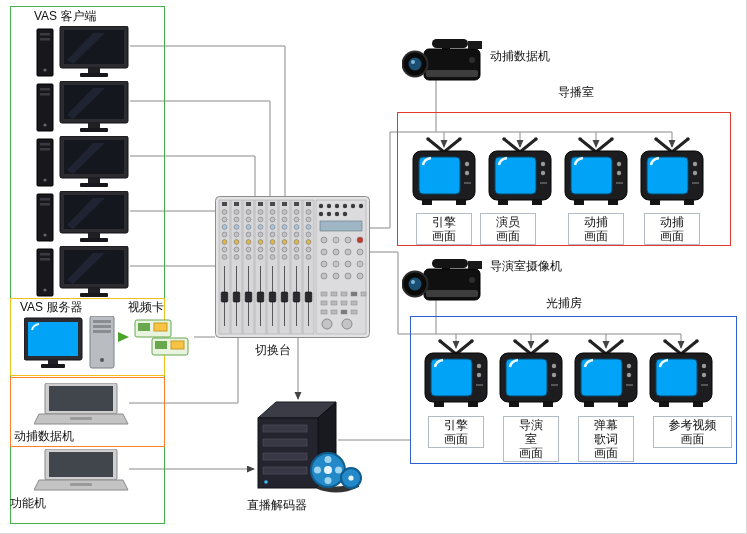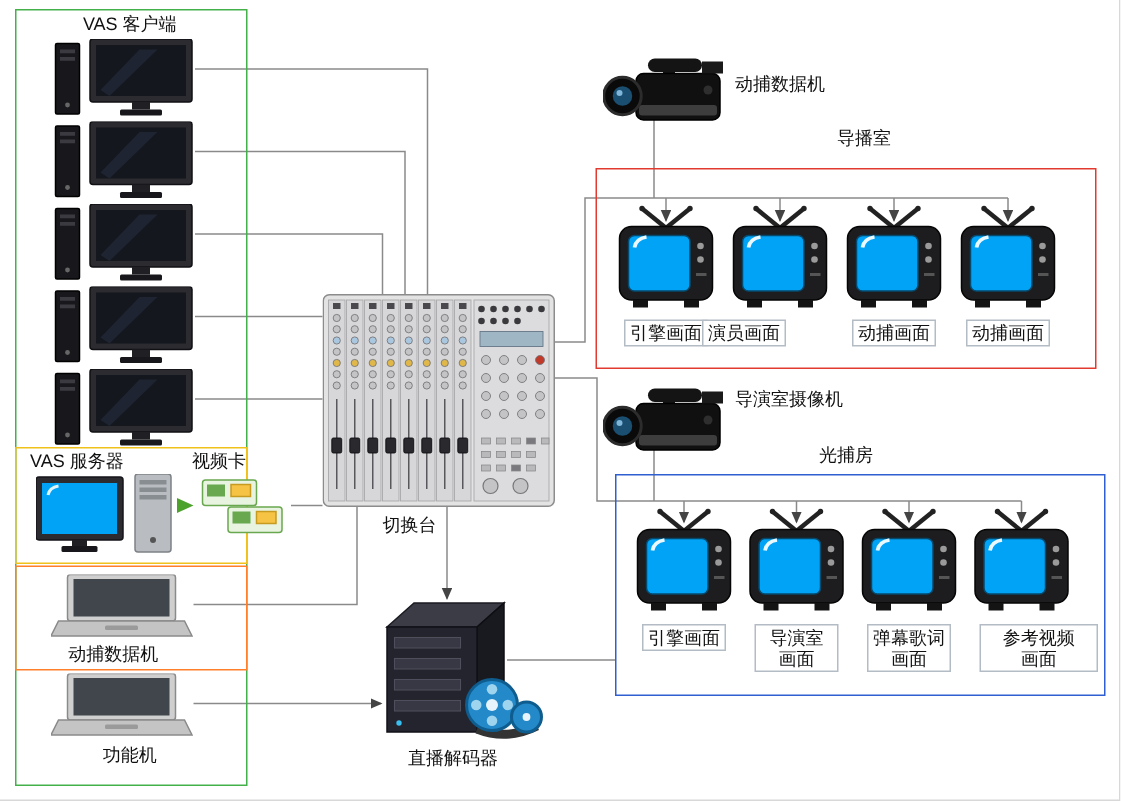--- a/index.html
+++ b/index.html
@@ -9,23 +9,23 @@
   .abs{position:absolute;}
   .lines{left:0;top:0;z-index:1;}
   .node{position:absolute;z-index:3;}
   .frame{position:absolute;z-index:2;border:1px solid #888;background:transparent;}
   .frame.green{border-color:var(--green,#44b04a);}
   .frame.yellow{border-color:var(--yellow,#f0c11a);}
   .frame.orange{border-color:var(--orange,#ff7f2a);}
   .frame.red{border-color:var(--red,#e23a2e);}
   .frame.blue{border-color:var(--blue,#2f5fd0);}
   .lbl{position:absolute;z-index:4;font-size:12px;line-height:15px;white-space:pre-line;}
-  .center{text-align:center;}
+  .center{text-align:left;}
   .taglbl{position:absolute;z-index:4;font-size:12px;line-height:14px;text-align:center;
-          border:1px solid #b3bcc4;background:#fff;padding:1px 2px;white-space:pre-line;
+          border:1px solid #b3bcc4;background:#fff;padding:1px 14px;white-space:pre-line;
           box-sizing:border-box;}
 </style>
 </head>
 <body>
 
 <div class="stage">
 
   <svg style="position:absolute;width:0;height:0" aria-hidden="true">
     <defs>
       <marker id="arr" markerWidth="10" markerHeight="8" refX="7" refY="3.5" orient="auto" markerUnits="userSpaceOnUse">
@@ -284,21 +284,21 @@
   <svg class="node" style="left:488px;top:136px" width="64" height="72">
       <use href="#sym-tv" width="100%" height="100%"></use>
     </svg>
   <svg class="node" style="left:564px;top:136px" width="64" height="72">
       <use href="#sym-tv" width="100%" height="100%"></use>
     </svg>
   <svg class="node" style="left:640px;top:136px" width="64" height="72">
       <use href="#sym-tv" width="100%" height="100%"></use>
     </svg>
   <div class="taglbl" style="left:416px;top:213px;width:56px">引擎画面</div>
-  <div class="taglbl" style="left:468px;top:213px;width:56px">演员画面</div>
+  <div class="taglbl" style="left:480px;top:213px;width:56px">演员画面</div>
   <div class="taglbl" style="left:568px;top:213px;width:56px">动捕画面</div>
   <div class="taglbl" style="left:644px;top:213px;width:56px">动捕画面</div>
 
   <svg class="node" style="left:402px;top:256px" width="85" height="55">
       <use href="#sym-camcorder" width="100%" height="100%"></use>
     </svg>
   <div class="lbl" style="left:490px;top:259px">导演室摄像机</div>
   <div class="lbl" style="left:546px;top:296px">光捕房</div>
 
   <div class="frame blue" style="left:410px;top:316px;width:325px;height:146px"></div>

